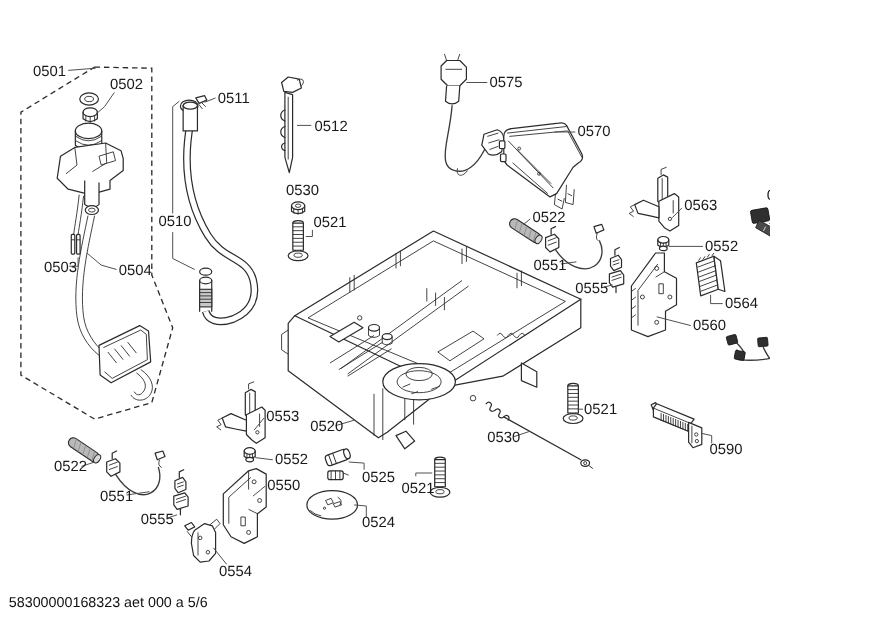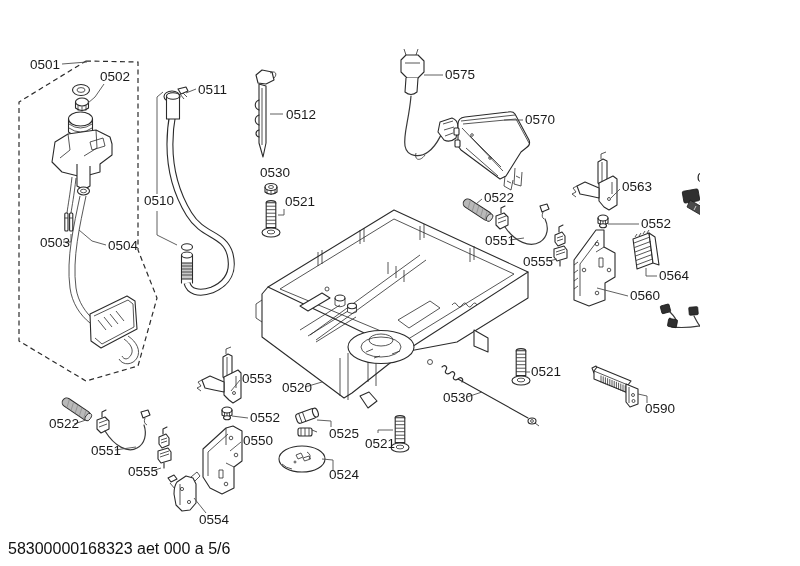--- a/index.html
+++ b/index.html
@@ -11,21 +11,21 @@
   .wfill{fill:#ffffff;stroke:#2b2b2b;stroke-width:1.1;stroke-linejoin:round;}
   .gfill{fill:#c9c9c9;stroke:#2b2b2b;stroke-width:1;}
   .dark{fill:#2f2f2f;stroke:#1a1a1a;stroke-width:0.8;}
   .wire{fill:none;stroke:#3a3a3a;stroke-width:1.2;stroke-linecap:round;}
   .dashed{fill:none;stroke:#2b2b2b;stroke-width:1.2;stroke-dasharray:5 3.5;stroke-linejoin:miter;}
   .hose-out{fill:none;stroke:#2b2b2b;stroke-width:7;}
   .hose-in{fill:none;stroke:#ffffff;stroke-width:4.8;}
   .part-label{font-family:"Liberation Sans",sans-serif;font-size:13.5px;fill:#1a1a1a;}
   .leader{fill:none;stroke:#4f4f4f;stroke-width:0.9;}
   .leader.gray{stroke:#b3b3b3;stroke-width:2;}
-  #footer-text{position:absolute;left:8px;top:540px;font-size:16px;color:#111;
+  #footer-text{position:absolute;left:8px;top:540px;font-size:13px;color:#111;
                font-family:"Liberation Sans",sans-serif;}
 </style>
 </head>
 <body>
 
 <div id="stage">
 <svg id="diagram-svg" width="800" height="566" viewBox="0 0 800 566">
 
   <defs>
     <g id="screw-shape">

